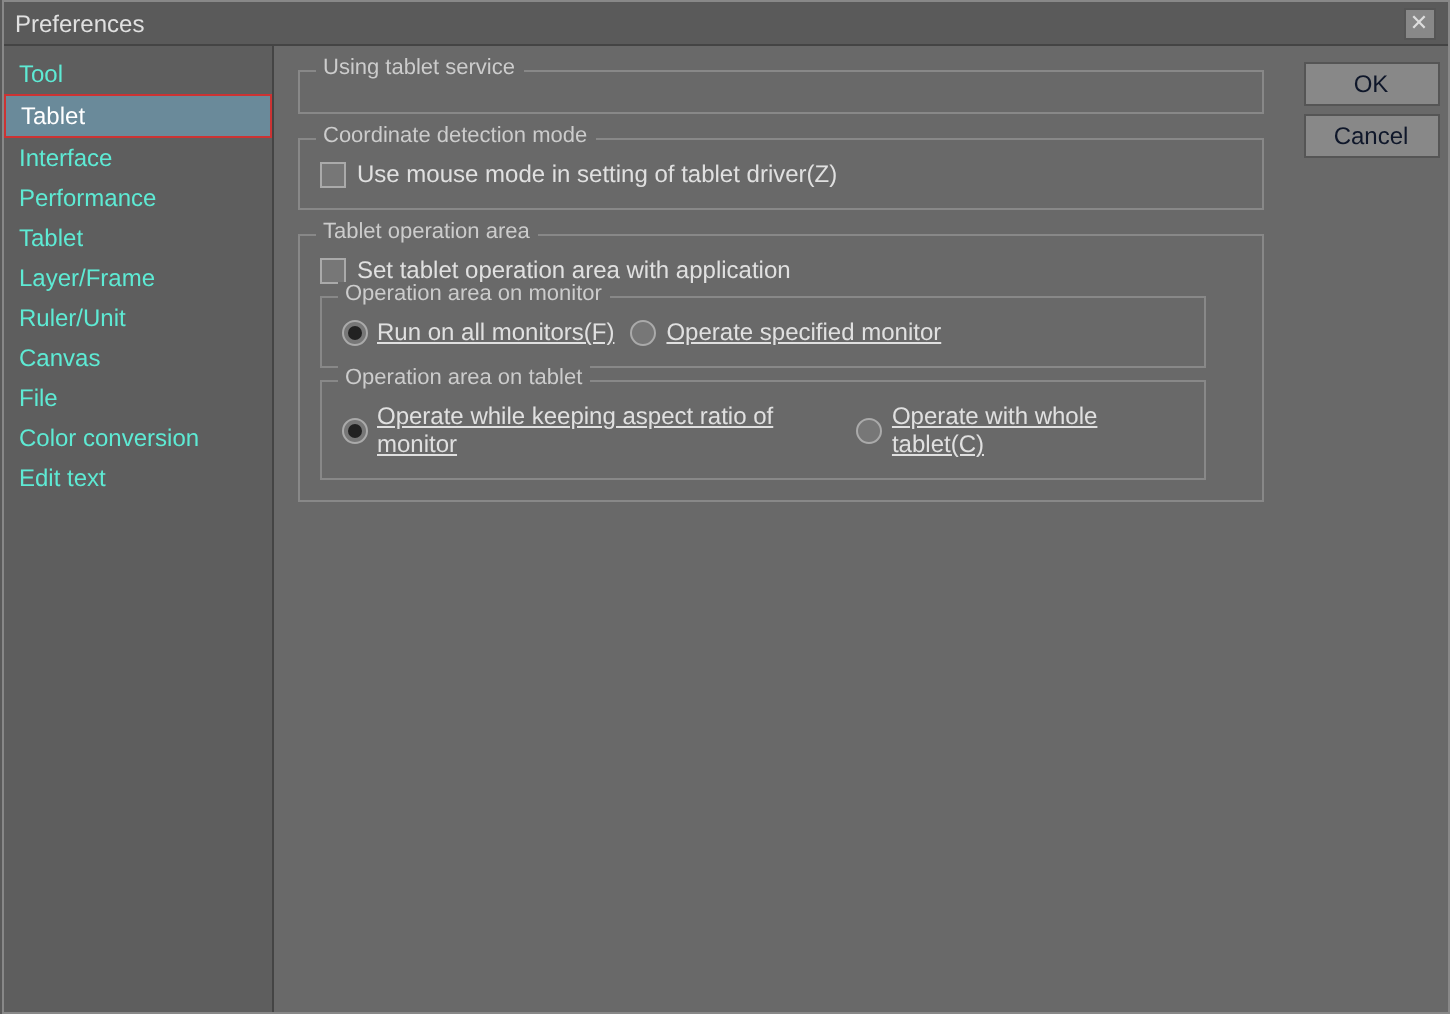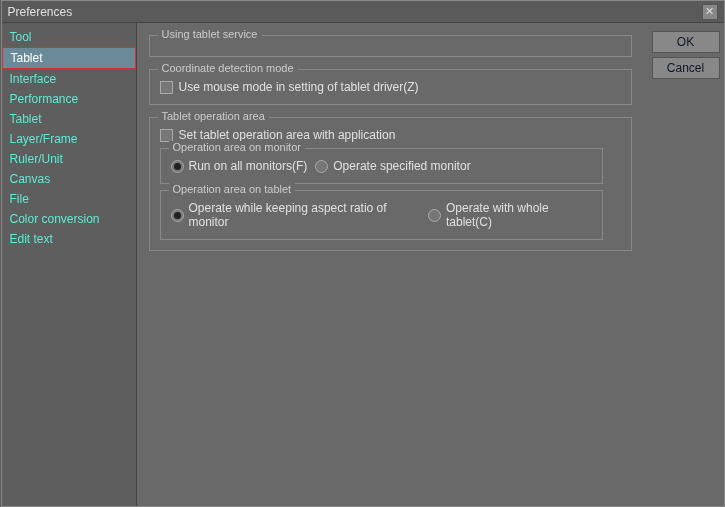--- a/index.html
+++ b/index.html
@@ -185,20 +185,21 @@
       align-items: center;
       justify-content: center;
       flex-shrink: 0;
     }
 
     .inner-group {
       border: 1px solid #888;
       padding: 10px 10px 10px 10px;
       position: relative;
       margin-top: 6px;
+      text-decoration: underline;
     }
 
     .inner-group-label {
       position: absolute;
       top: -8px;
       left: 8px;
       background: #696969;
       padding: 0 4px;
       color: #cccccc;
       font-size: 11px;

